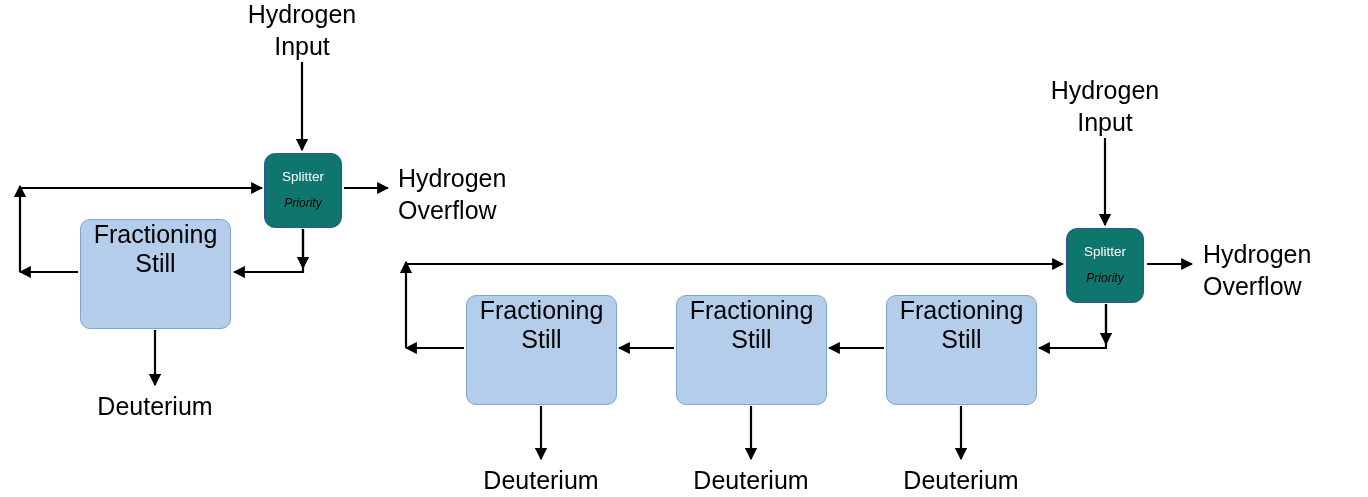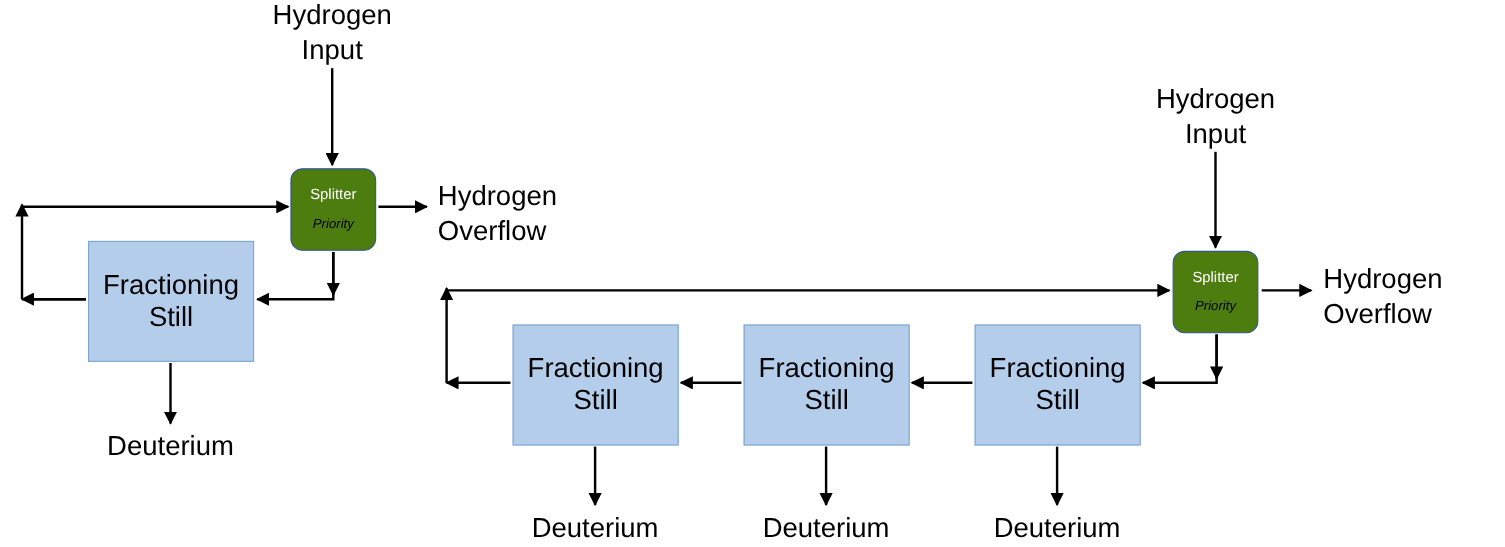--- a/index.html
+++ b/index.html
@@ -23,32 +23,33 @@
     width: 1368px;
     height: 497px;
     pointer-events: none;
   }
   .node {
     position: absolute;
     box-sizing: border-box;
     display: flex;
     flex-direction: column;
     align-items: center;
-    justify-content: center;
+    justify-content: flex-start;
     text-align: center;
+    border-radius: 10px;
   }
   .still {
     background: #B4CDEA;
     border: 1px solid #7FA6D0;
     color: #000000;
     font-size: 25px;
     line-height: 1.17;
   }
   .splitter {
-    background: #4d7c0f;
+    background: #0f766e;
     border: 1px solid #2F5597;
     border-radius: 11px;
     color: #ffffff;
     justify-content: center;
     padding-bottom: 2px;
     align-items: center;
   }
   .splitter .sp-title {
     font-size: 13.5px;
     color: #ffffff;

